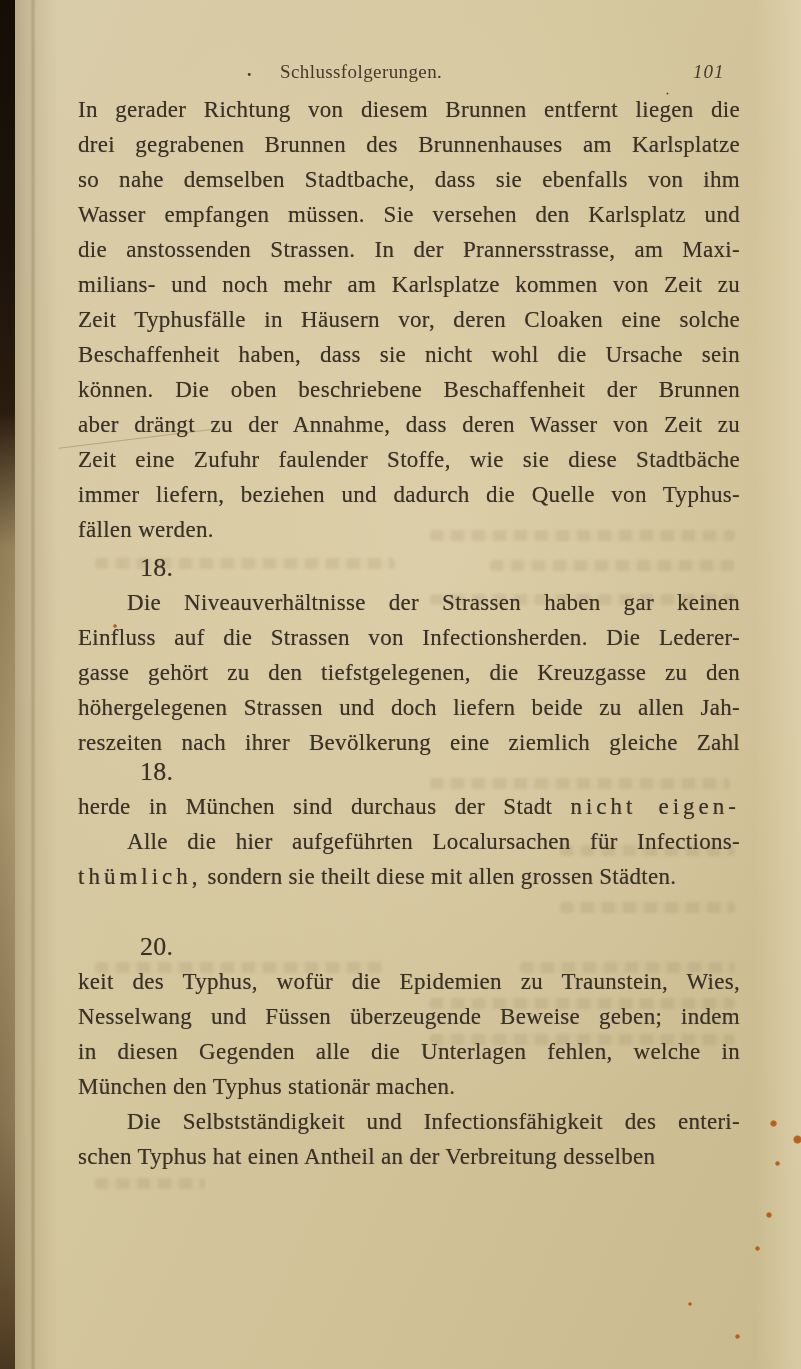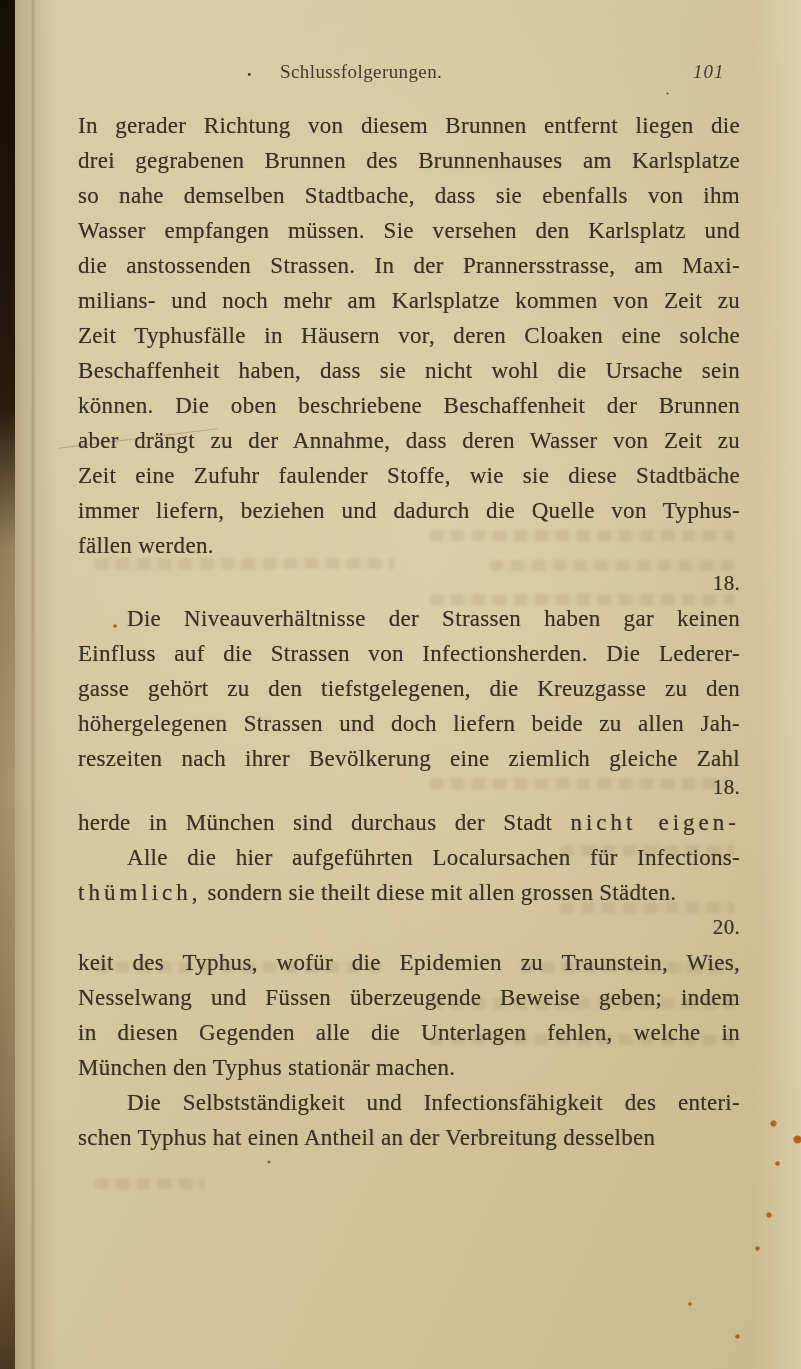--- a/index.html
+++ b/index.html
@@ -37,41 +37,41 @@
     position: absolute; right: 0; top: 0; width: 46px; height: 100%;
     background: linear-gradient(270deg, rgba(236,224,192,0.45), rgba(236,224,192,0));
   }
   
   .header-item { position: absolute; color: #453a2c; }
   .running-title { left: 280px; top: 61px; font-size: 19px; letter-spacing: 0.4px; }
   .page-number   { left: 693px; top: 61px; font-size: 19px; letter-spacing: 1px; font-style: italic; }
   .stray-mark    { left: 247px; top: 60px; font-size: 18px; font-weight: bold; }
   
   .text-block {
-    position: absolute; left: 78px; top: 108px; width: 662px;
+    position: absolute; left: 78px; top: 92px; width: 662px;
     color: #3b3227;
     font-size: 23px;
     letter-spacing: 0.3px;
     text-shadow: 0 0 0.7px rgba(55,45,32,0.55);
   }
   .line {
     height: 35px; line-height: 35px;
     text-align: justify; text-align-last: justify;
   }
   .line.last { text-align-last: left; }
   .line.indent { text-indent: 49px; }
   .sperr { letter-spacing: 4px; }
   .section-number {
     height: 35px; line-height: 35px;
-    text-align: right; padding-left: 62px;
-    font-size: 21px;
+    text-align: left; padding-left: 62px;
+    font-size: 26px;
   }
   .sec-0 { margin-top: 3px; }
   .sec-1 { margin-top: -6px; }
-  .sec-2 { margin-top: 0; }
+  .sec-2 { margin-top: 35px; }
   
   .ghost {
     position: absolute; height: 11px;
     background: repeating-linear-gradient(90deg,
       rgba(128,108,72,0.34) 0 13px, rgba(128,108,72,0.06) 13px 21px);
     filter: blur(1.6px); opacity: 0.42; border-radius: 4px;
   }
   
   .spot { position: absolute; border-radius: 50%;
           background: radial-gradient(circle, #b05a18 0%, #b86a24 55%, rgba(184,106,36,0) 75%); }

